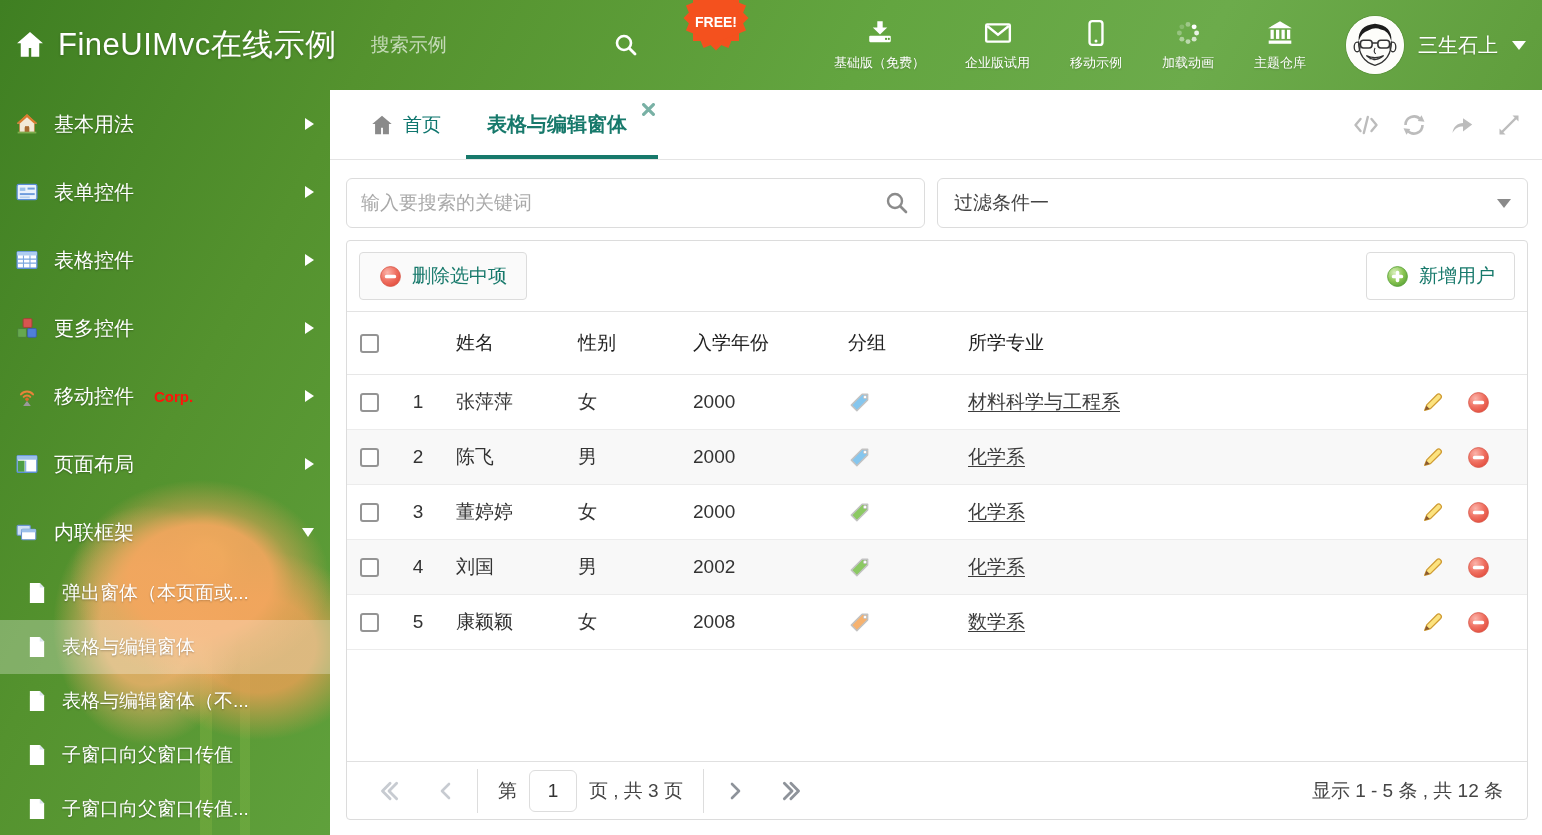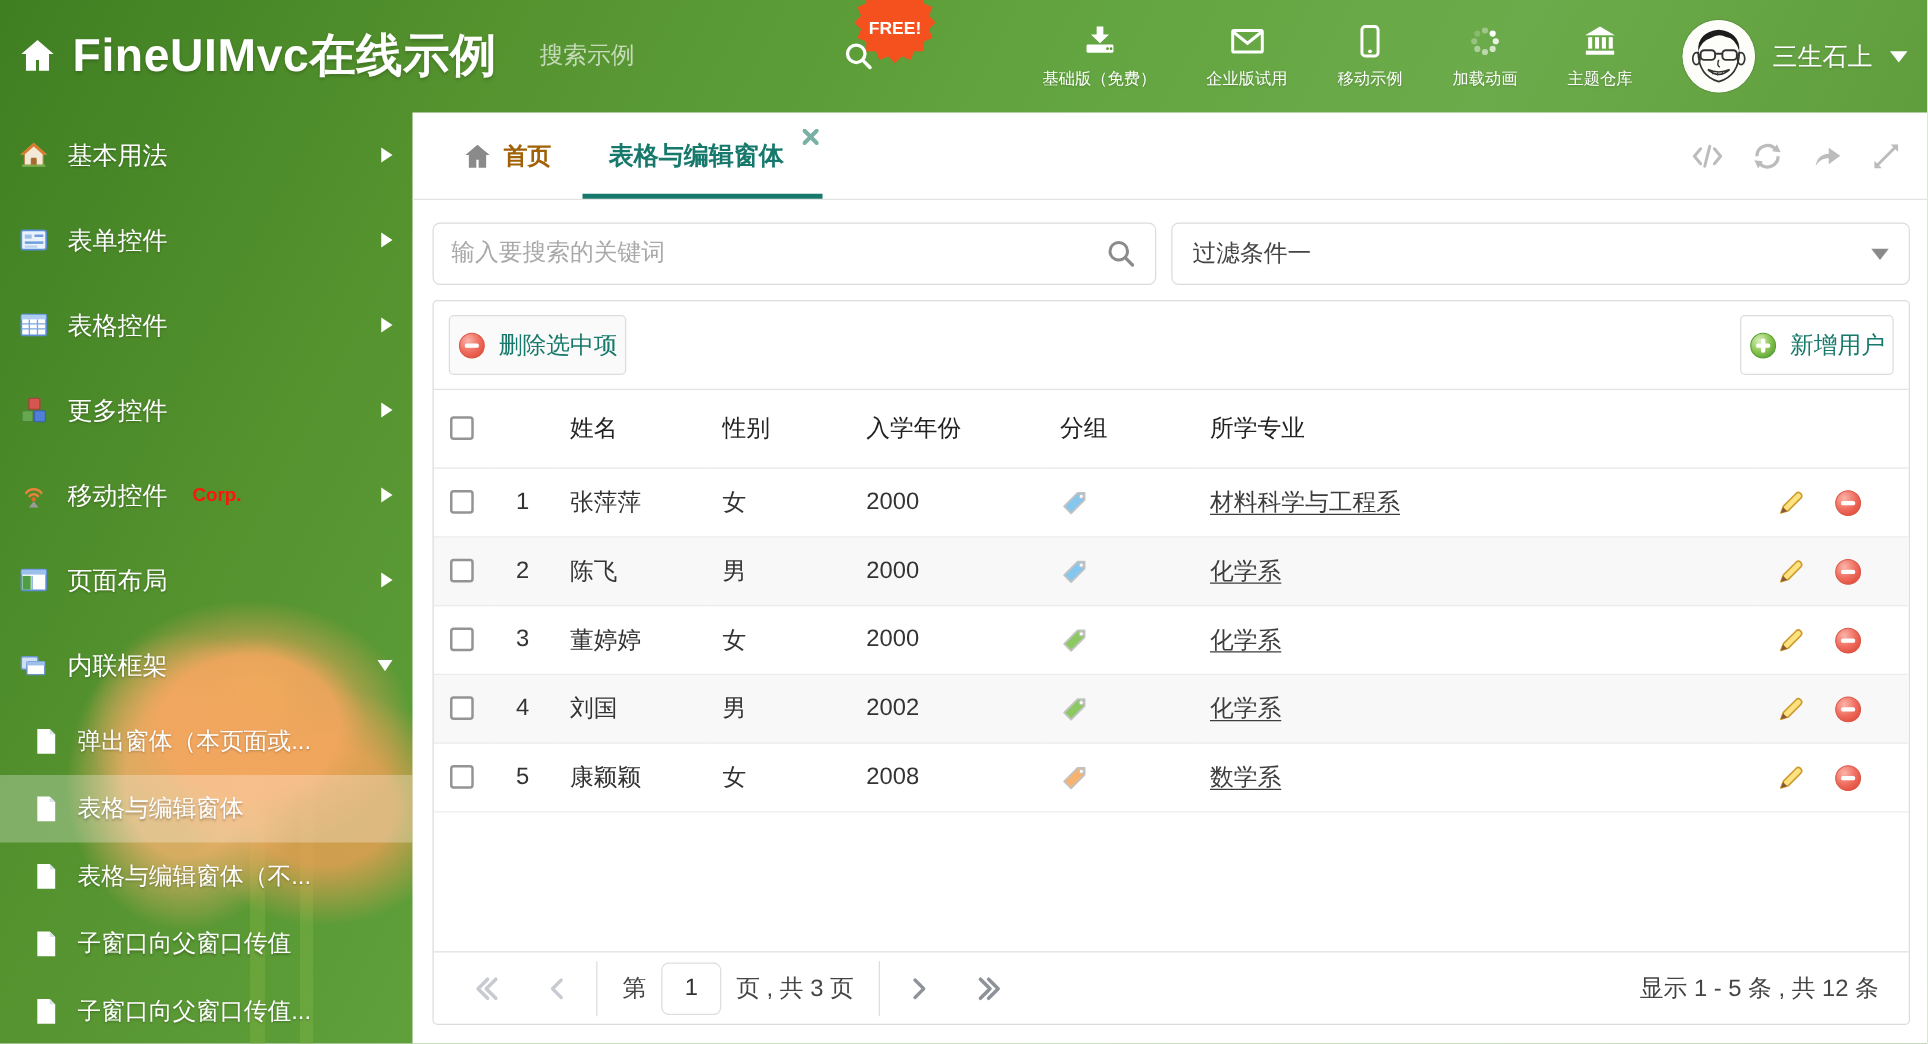--- a/index.html
+++ b/index.html
@@ -16,21 +16,21 @@
       linear-gradient(90deg, rgba(0,0,0,0) 0 200px, rgba(118,172,62,.55) 200px 212px, rgba(0,0,0,0) 212px 240px, rgba(122,178,68,.45) 240px 250px, rgba(0,0,0,0) 250px),
       linear-gradient(118deg,#3f7f22 0%, #54922e 20%, #63a540 45%, #6cab4b 62%, #619f3e 78%, #538c31 100%);
     background-repeat:no-repeat,no-repeat,no-repeat,no-repeat,no-repeat,no-repeat;
     background-size:auto,auto,auto,auto,330px 835px,auto;
     background-position:0 0,0 0,0 0,0 0,0 620px,0 0;
   }
 
   
   .app-header{ position:absolute; top:0; left:0; width:100%; height:90px; }
   .header-left{ position:absolute; left:14px; top:0; height:90px; display:flex; align-items:center; }
-  .app-title{ color:#fff; font-size:37px; font-weight:bold; margin-left:12px; letter-spacing:.5px; text-shadow:0 1px 3px rgba(0,0,0,.2); }
+  .app-title{ color:#fff; font-size:31px; font-weight:normal; margin-left:12px; letter-spacing:.5px; text-shadow:0 1px 3px rgba(0,0,0,.2); }
   .hsearch{ margin-left:34px; display:flex; align-items:center; width:200px; }
   .hsearch input{ flex:1; background:transparent; border:none; outline:none; font-size:19px; color:#fff; font-family:Liberation Serif, serif; }
   .hsearch input::placeholder{ color:rgba(255,255,255,.66); }
   .hsearch .mag{ margin-left:8px; }
 
   .free-badge{ position:absolute; left:686px; top:-12px; width:60px; height:60px; }
   .free-badge i{ position:absolute; inset:7px; background:#f4511e; }
   .free-badge i:nth-child(1){ transform:rotate(0deg); }
   .free-badge i:nth-child(2){ transform:rotate(22.5deg); }
   .free-badge i:nth-child(3){ transform:rotate(45deg); }
@@ -50,38 +50,38 @@
   .side-sub{ height:54px; display:flex; align-items:center; padding:0 14px 0 27px; font-size:19px; gap:15px; cursor:pointer; text-shadow:0 1px 2px rgba(0,0,0,.28); }
   .side-sub.active{ background:rgba(255,255,255,.28); }
   .corp{ color:#ff140a; font-size:15px; font-weight:bold; margin-left:4px; text-shadow:none; }
   .tri-r{ margin-left:auto; width:0; height:0; border-left:9px solid #fff; border-top:6px solid transparent; border-bottom:6px solid transparent; }
   .tri-d{ margin-left:auto; width:0; height:0; border-top:9px solid #fff; border-left:6px solid transparent; border-right:6px solid transparent; }
   .sicon{ display:flex; align-items:center; }
 
   
   .main{ position:absolute; left:330px; top:90px; right:0; bottom:0; background:#fff; display:flex; flex-direction:column; }
   .tabbar{ height:70px; border-bottom:1px solid #e4e4e4; display:flex; align-items:stretch; padding-left:18px; flex:none; }
-  .tab{ display:flex; align-items:center; gap:9px; padding:0 22px; font-size:19px; color:#a16207; position:relative; cursor:pointer;font-weight:bold; }
+  .tab{ display:flex; align-items:center; gap:9px; padding:0 22px; font-size:19px; color:#0f766e; position:relative; cursor:pointer; }
   .tab.active{ color:#17796b; font-weight:bold; font-size:20px; padding:0 34px 0 24px; }
   .tab.active::after{ content:""; position:absolute; left:3px; right:3px; bottom:0; height:4px; background:#17796b; }
   .tab-close{ position:absolute; top:13px; right:6px; cursor:pointer; line-height:0; }
   .tab-tools{ margin-left:auto; display:flex; align-items:center; gap:20px; padding-right:20px; }
   .tool{ cursor:pointer; line-height:0; }
 
   .content{ flex:1; display:flex; flex-direction:column; padding:18px 14px 15px 16px; min-height:0; }
   .filter-row{ display:flex; gap:12px; height:50px; flex:none; }
   .search-box{ width:579px; border:1px solid #dcdcdc; border-radius:6px; display:flex; align-items:center; padding:0 14px; background:#fff; }
   .search-box input{ flex:1; border:none; outline:none; font-size:19px; color:#333; font-family:inherit; }
   .search-box input::placeholder{ color:#a9a9a9; }
   .select-box{ flex:1; border:1px solid #dcdcdc; border-radius:6px; display:flex; align-items:center; padding:0 16px; font-size:19px; color:#444; cursor:pointer; background:#fff; }
   .caret-down-g{ margin-left:auto; width:0; height:0; border-left:7px solid transparent; border-right:7px solid transparent; border-top:9px solid #8a8a8a; }
 
   .grid-panel{ flex:1; margin-top:12px; border:1px solid #dcdcdc; border-radius:4px; display:flex; flex-direction:column; overflow:hidden; min-height:0; background:#fff; }
   .grid-toolbar{ padding:11px 12px; display:flex; flex:none; }
-  .btn{ height:48px; display:inline-flex; align-items:center; gap:10px; padding:0 6px; border:1px solid #dcdcdc; border-radius:4px; background:#fafafa; color:#17796b; font-size:19px; cursor:pointer; font-family:inherit; }
+  .btn{ height:48px; display:inline-flex; align-items:center; gap:10px; padding:0 19px; border:1px solid #dcdcdc; border-radius:4px; background:#fafafa; color:#17796b; font-size:19px; cursor:pointer; font-family:inherit; }
   .btn.add{ margin-left:auto; background:#fff; }
 
   table{ width:100%; border-collapse:collapse; table-layout:fixed; flex:none; }
   thead th{ height:63px; border-top:1px solid #e3e3e3; border-bottom:1px solid #e7e7e7; font-size:19px; font-weight:normal; color:#222; text-align:left; padding-left:13px; }
   tbody td{ height:55px; font-size:19px; color:#333; padding-left:13px; border-bottom:1px solid #ececec; }
   tbody tr:nth-child(even){ background:#f8f8f8; }
   .num-cell{ padding-left:0; text-align:center; color:#333; }
   .cb{ width:19px; height:19px; border:2px solid #949494; border-radius:3px; background:#fff; display:inline-block; vertical-align:middle; cursor:pointer; }
   .major-link{ color:#3d3d3d; text-decoration:underline; text-underline-offset:3px; cursor:pointer; }
   .tag-cell{ line-height:0; }

